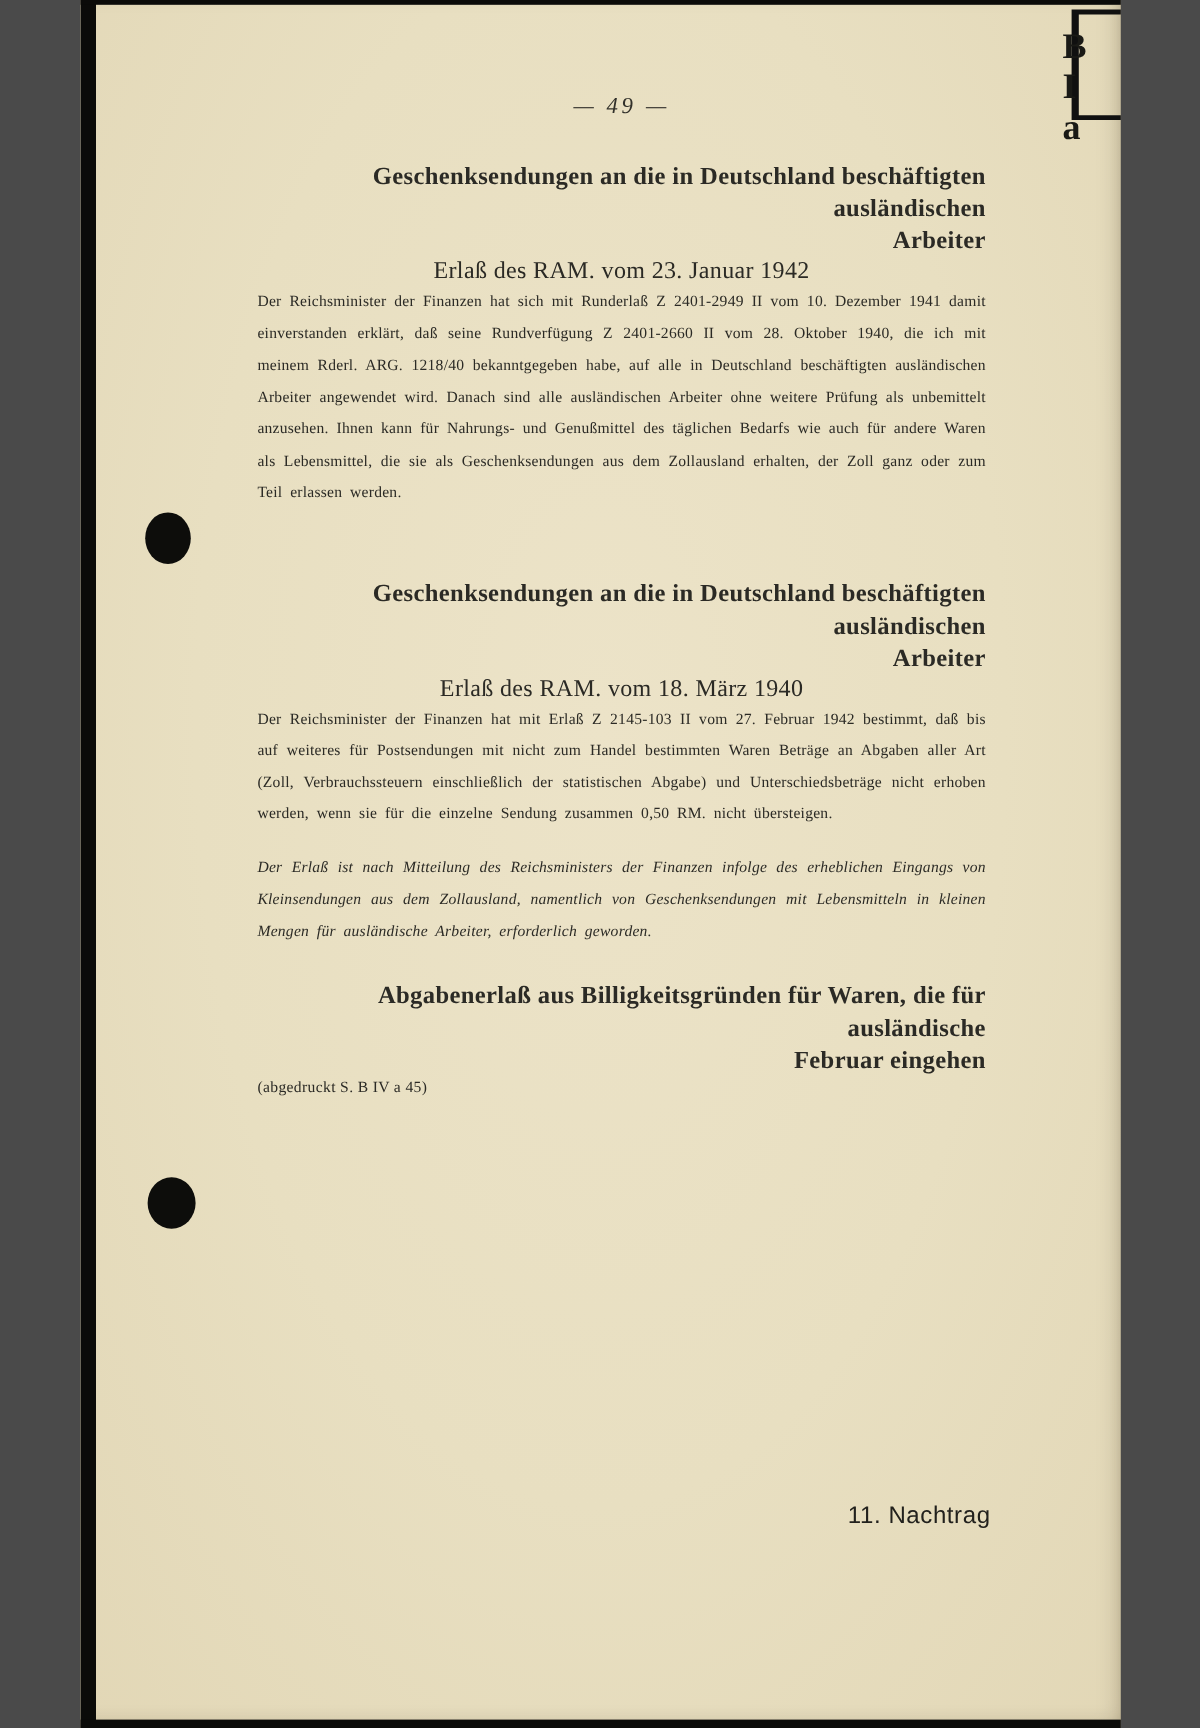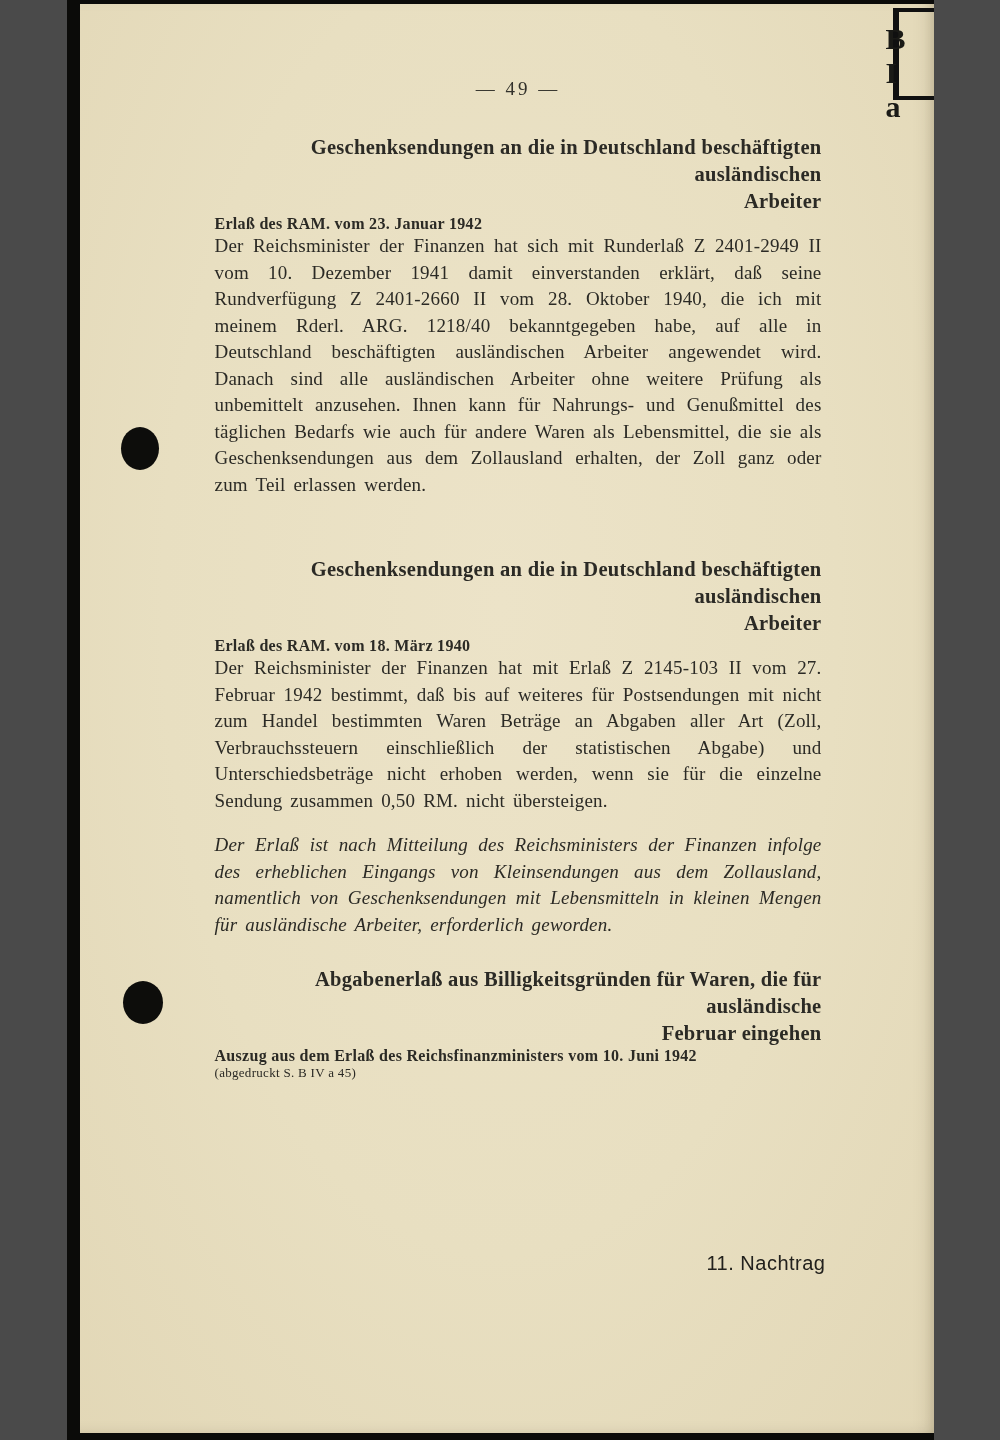--- a/index.html
+++ b/index.html
@@ -49,44 +49,45 @@
     position: absolute;
     left: 148px; right: 112px; top: 0;
   }
 
   .page-number {
     margin-top: 78px;
     text-align: center;
     font-size: 19px;
     letter-spacing: 3px;
     color: #32312b;
+    font-style: italic;
   }
 
   .doc-section h2, .doc-section h3, .doc-section p { margin: 0; }
 
   .title {
     text-align: right;
     font-size: 20.5px;
     font-weight: bold;
     line-height: 27px;
     letter-spacing: 0.3px;
   }
   .title .tline { display: block; }
 
   .subtitle {
     margin-top: 12px;
-    text-align: left;
-    font-size: 16px;
-    font-weight: bold;
+    text-align: center;
+    font-size: 20px;
+    font-weight: normal;
     letter-spacing: 0.3px;
   }
 
   .body-par {
     margin-top: 20px;
-    font-size: 19px;
+    font-size: 13px;
     line-height: 26.5px;
     text-align: justify;
     word-spacing: 3px;
     letter-spacing: 0.2px;
   }
   .body-par + .body-par { margin-top: 18px; font-style: italic; }
 
   .sec-1 { margin-top: 34px; }
   .sec-2 { margin-top: 58px; }
   .sec-3 { margin-top: 28px; }
@@ -146,21 +147,20 @@
       <h3 class="subtitle">Erlaß des RAM. vom 18. März 1940</h3>
       <p class="body-par">Der Reichsminister der Finanzen hat mit Erlaß Z 2145-103 II vom 27. Februar 1942 bestimmt, daß bis auf weiteres für Postsendungen mit nicht zum Handel bestimmten Waren Beträge an Abgaben aller Art (Zoll, Verbrauchssteuern einschließlich der statistischen Abgabe) und Unterschiedsbeträge nicht erhoben werden, wenn sie für die einzelne Sendung zusammen 0,50 RM. nicht übersteigen.</p>
       <p class="body-par">Der Erlaß ist nach Mitteilung des Reichsministers der Finanzen infolge des erheblichen Eingangs von Kleinsendungen aus dem Zollausland, namentlich von Geschenksendungen mit Lebensmitteln in kleinen Mengen für ausländische Arbeiter, erforderlich geworden.</p>
     </section>
 
     <section class="doc-section sec-3">
       <h2 class="title">
         <span class="tline">Abgabenerlaß aus Billigkeitsgründen für Waren, die für ausländische</span>
         <span class="tline">Februar eingehen</span>
       </h2>
-      <h3 class="subtitle">Auszug aus dem Erlaß des Reichsfinanzministers vom 10. Juni 1942</h3>
       <p class="note-line">(abgedruckt S. B IV a 45)</p>
     </section>
 
   </div>
 
   <div class="footer-label">11. Nachtrag</div>
 
 </div>
 
 </body></html>

